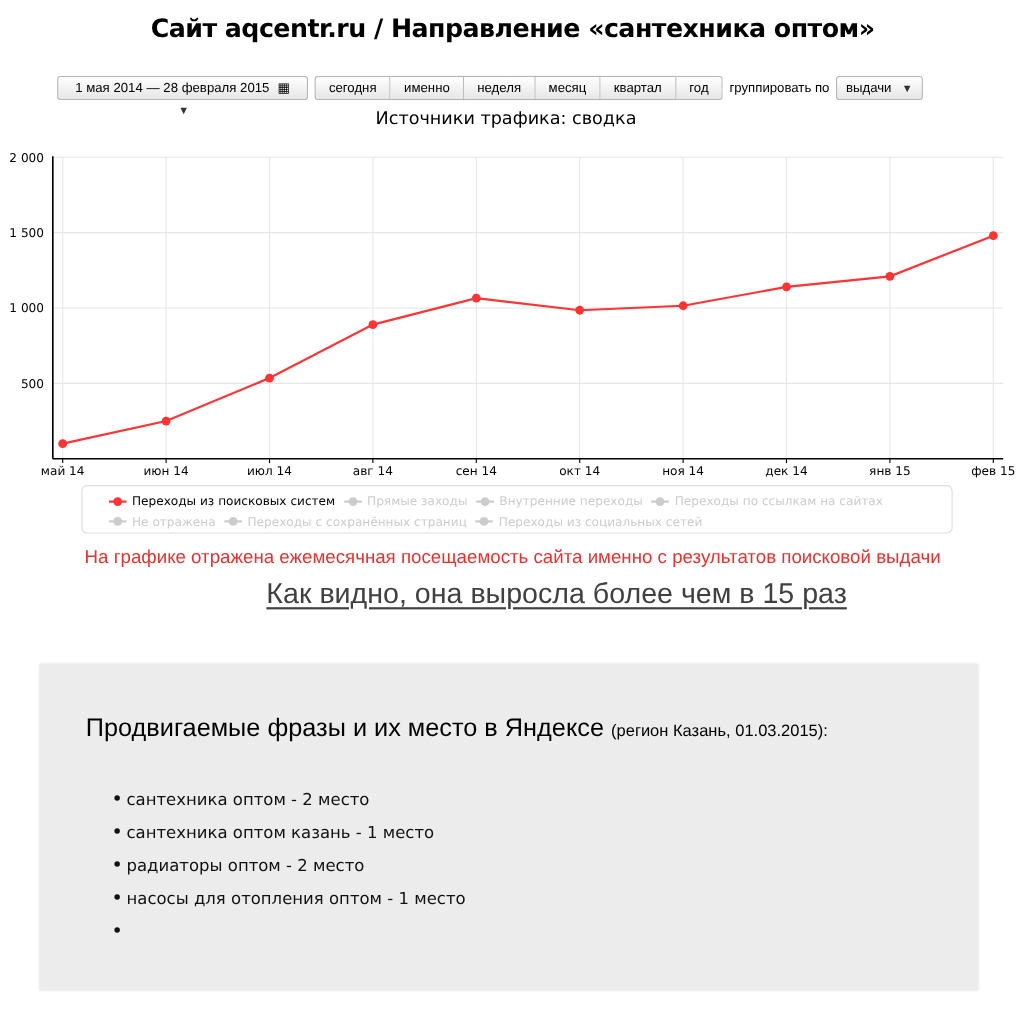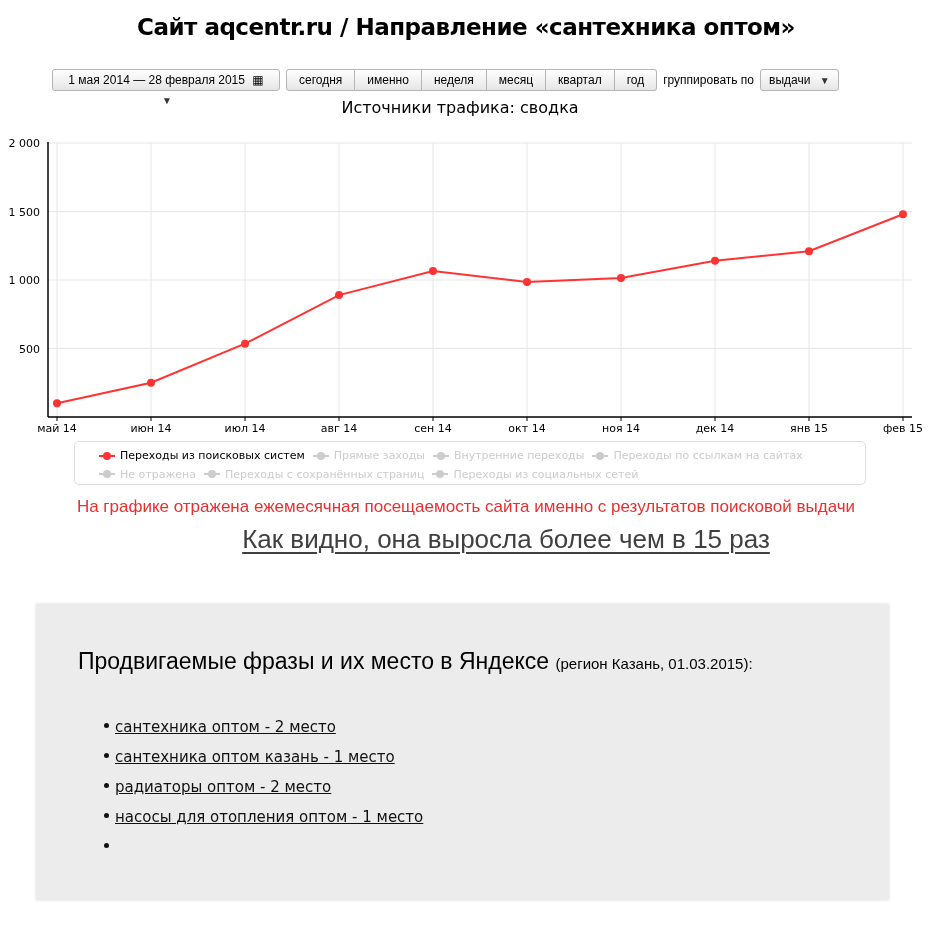--- a/index.html
+++ b/index.html
@@ -23,21 +23,21 @@
   .legend-marker { position:relative; width:16px; height:10px; margin-right:5px; }
   .legend-marker:before { content:""; position:absolute; left:0; top:4px; width:16px; height:2px; background:currentColor; }
   .legend-marker:after { content:""; position:absolute; left:4px; top:1px; width:8px; height:8px; border-radius:50%; background:currentColor; }
   .legend-item.active .legend-marker { color:#f33; }
   .note { position:absolute; top:497px; left:0; width:932px; text-align:center; color:#e8312f; font-size:17px; font-family:"Liberation Sans", sans-serif; }
   .highlight { position:absolute; top:524px; left:0; width:924px; text-align:center; color:#404040; font-size:26px; text-decoration:underline; text-decoration-thickness:2px; text-underline-offset:4px;padding-left:44px; }
   .panel { position:absolute; top:604px; left:36px; width:853px; height:296px; background:#ececec; box-shadow:0 0 3px #ddd; }
   .panel-title { position:absolute; top:44px; left:42px; font-size:23px; color:#000; white-space:nowrap; }
   .panel-sub { font-size:15px; }
   .phrases { position:absolute; top:108px; left:68px; margin:0; padding:0; list-style:none; font-family:"DejaVu Sans", sans-serif; font-size:15px; color:#111; }
-  .phrases li { height:30px; line-height:30px;text-decoration:underline; }
+  .phrases li { height:30px; line-height:30px; }
   .bullet { display:inline-block; width:5px; height:5px; background:#111; border-radius:50%; margin-right:6px; vertical-align:middle; position:relative; top:-2px; }
 </style>
 </head>
 <body>
 
 <div class="title">Сайт aqcentr.ru / Направление «сантехника оптом»</div>
 
 <div class="toolbar">
   <div class="btn date-btn">
     <span>1 мая 2014 — 28 февраля 2015</span>

